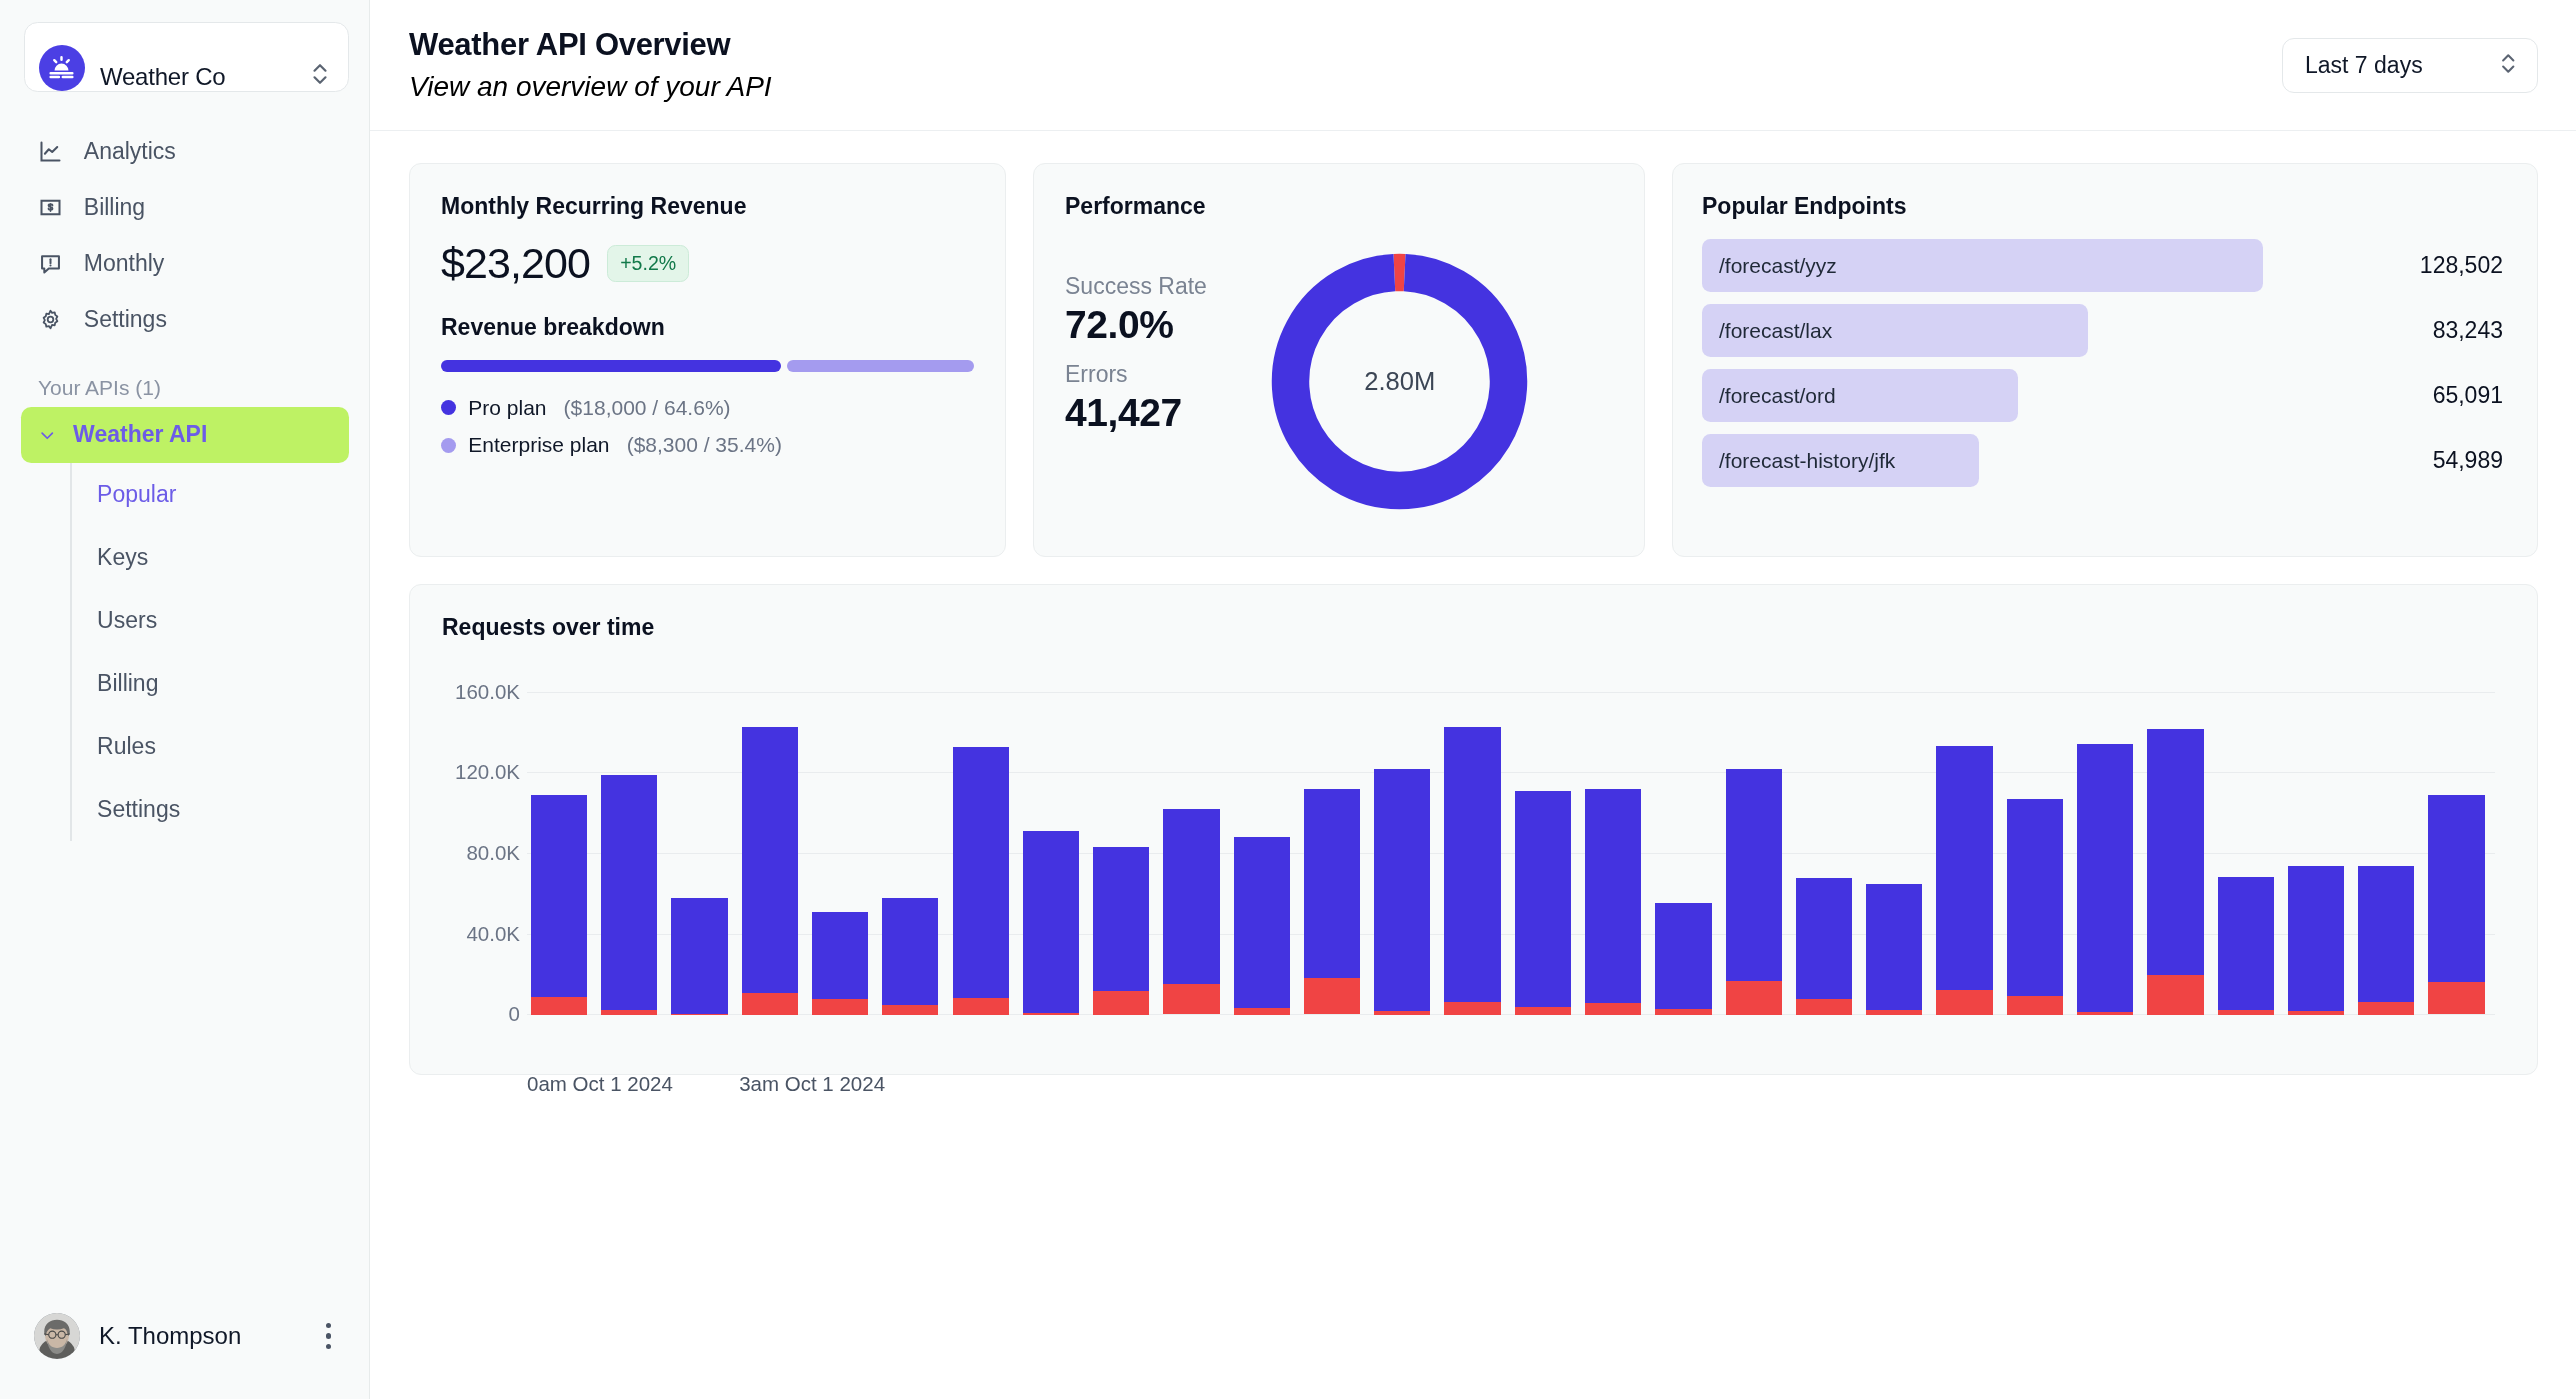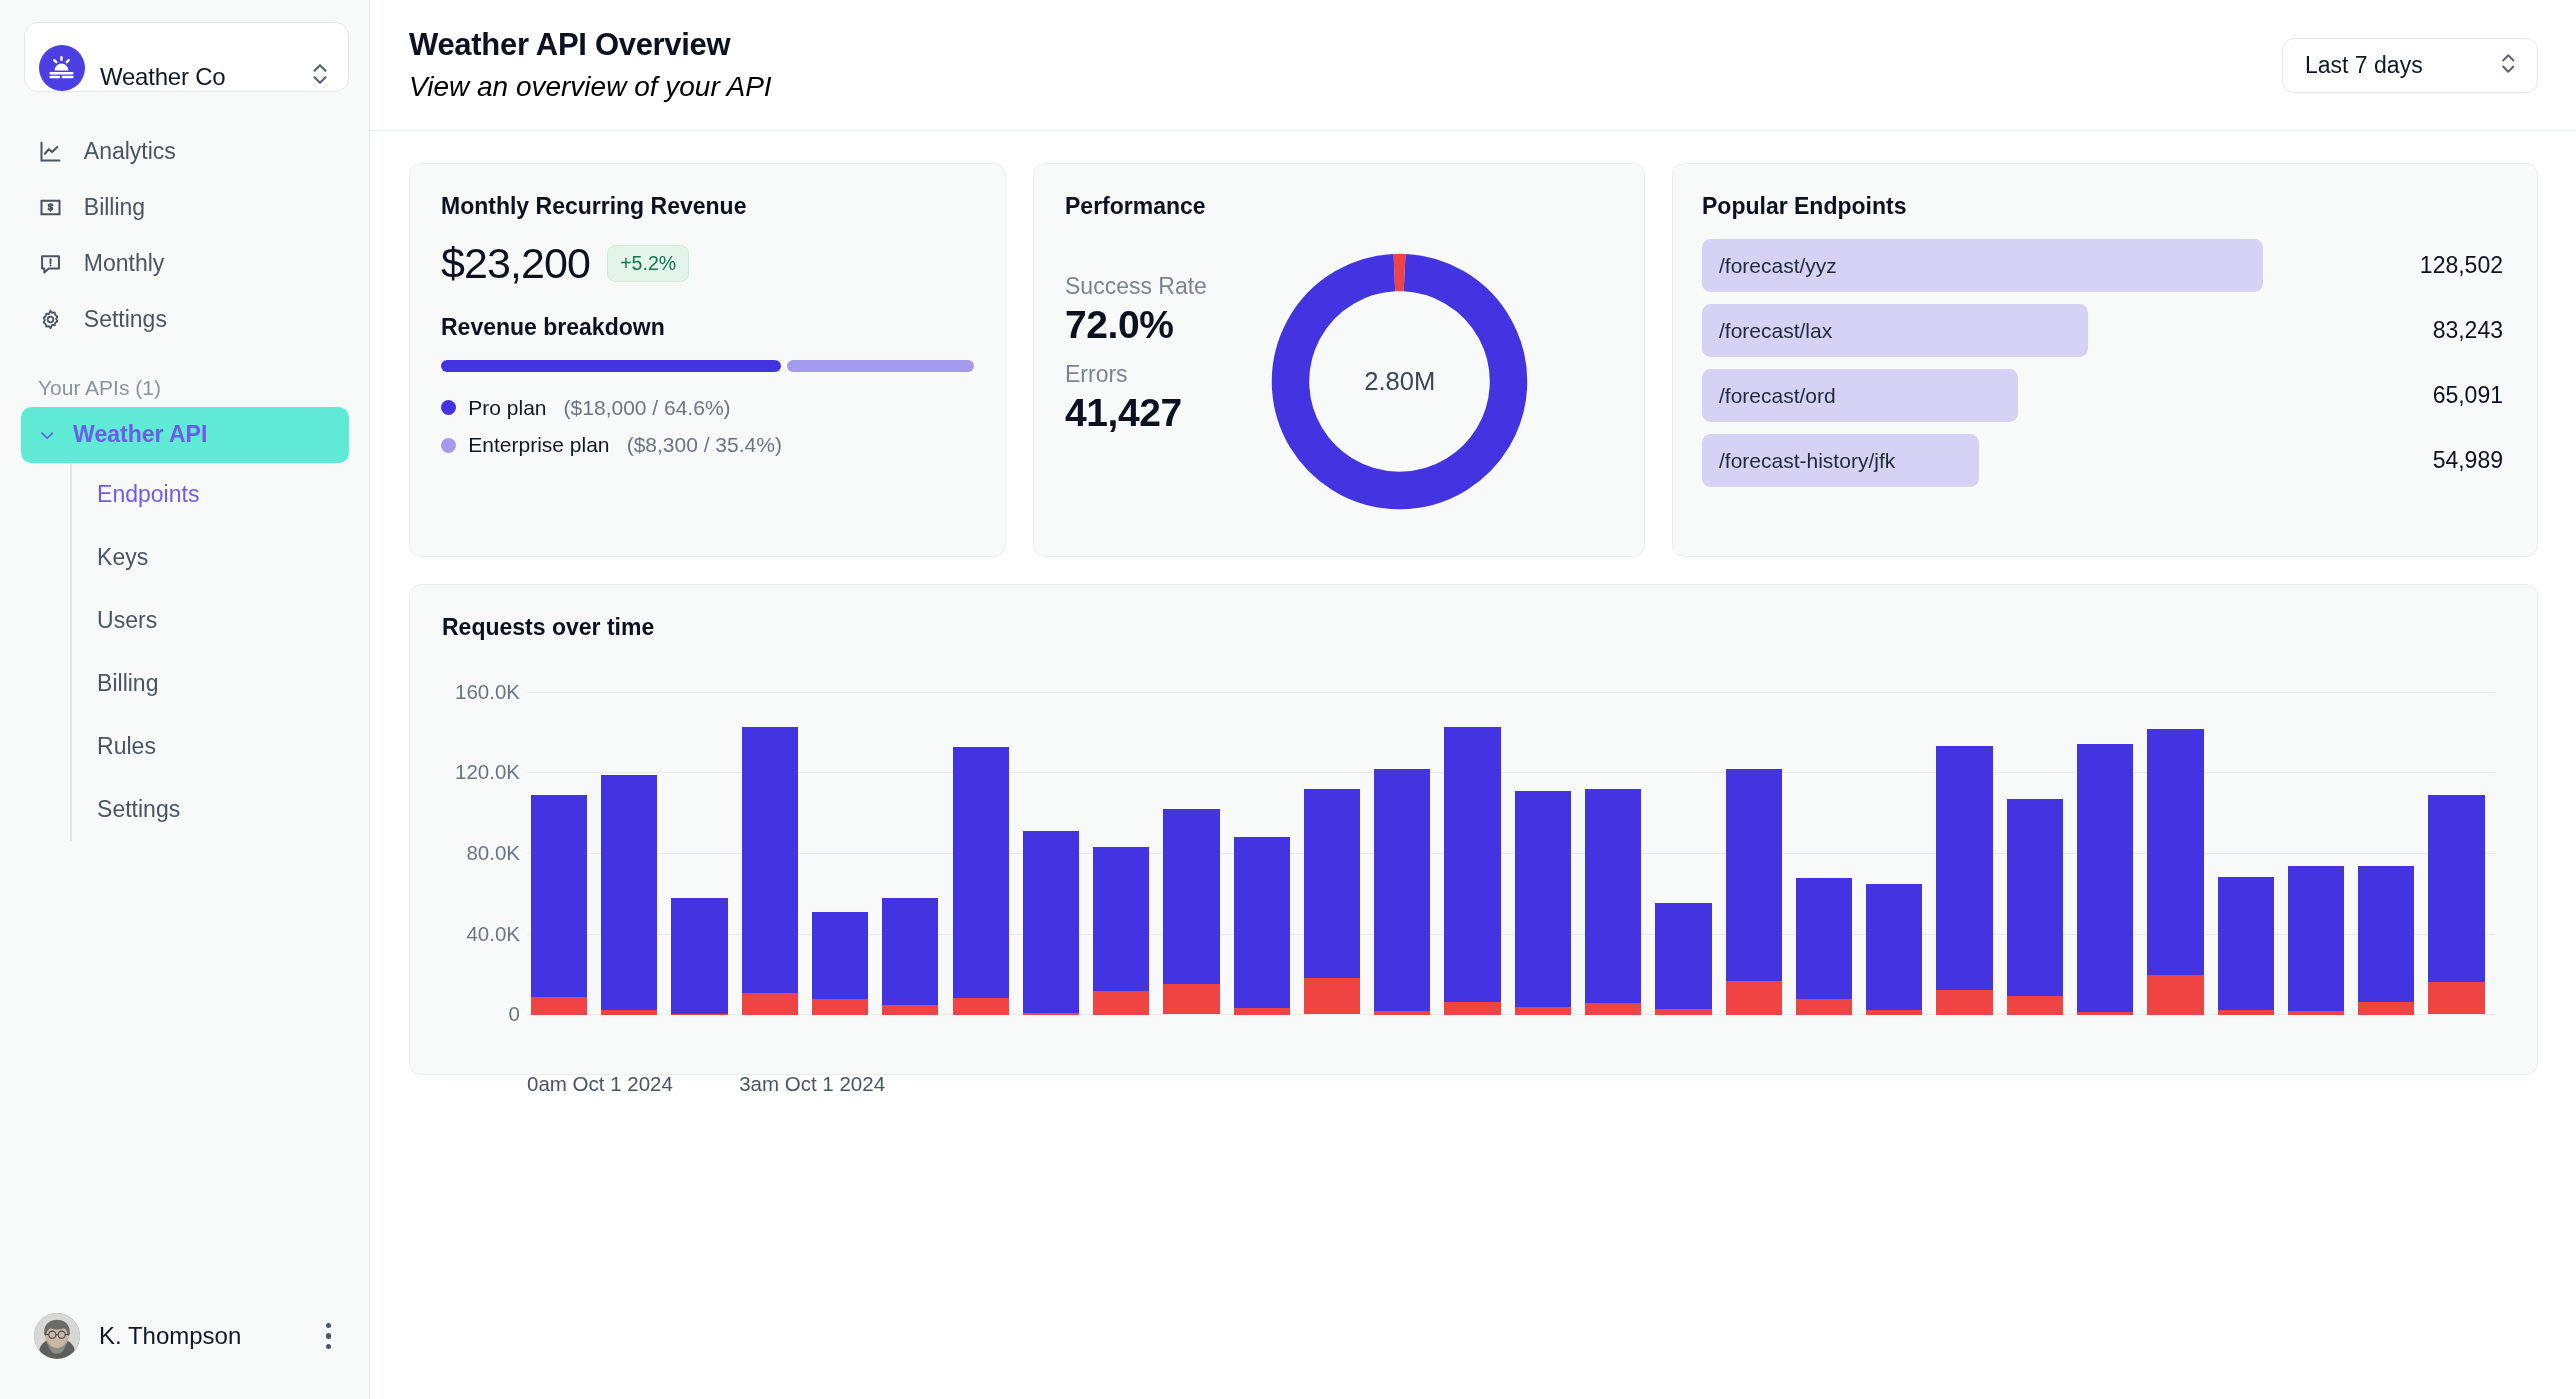--- a/index.html
+++ b/index.html
@@ -50,21 +50,21 @@
 
   .apis-label {
     margin: 29px 0 6.8px 38px;
     font-size: 21px; color: #8A93A3;
   }
   .api-group { padding: 0 20.5px; }
   .api-head {
     display: flex; align-items: center; gap: 15.3px;
     height: 56px; padding: 0 15.3px;
     border-radius: 10.2px;
-    background: #5eead4;
+    background: #bef264;
     color: #6C5CE7; font-size: 23px; font-weight: 600;
   }
   .chev { width: 22px; height: 22px; flex: 0 0 22px; display:flex; align-items:center; justify-content:center;}
   .api-sub { margin-left: 49px; border-left: 2.6px solid #E2E6E8; padding-left: 0; }
   .api-sub-item {
     height: 63px; display: flex; align-items: center;
     padding-left: 25.6px; font-size: 23px; color: #4A5464;
   }
   .api-sub-item.active { color: #6C5CE7; }
 
@@ -236,21 +236,21 @@
       <div class="api-head">
         <span class="chev">
           <svg width="20.5" height="20.5" viewBox="0 0 24 24" fill="none">
               <path d="M6 9.5l6 6 6-6" stroke="#6C5CE7" stroke-width="2" stroke-linecap="round" stroke-linejoin="round"></path>
             </svg>
         </span>
         <span>Weather API</span>
       </div>
       <div class="api-sub">
         <div class="api-sub-item active">
-            <span>Endpoints</span>
+            <span>Popular</span>
           </div>
         <div class="api-sub-item">
             <span>Keys</span>
           </div>
         <div class="api-sub-item">
             <span>Users</span>
           </div>
         <div class="api-sub-item">
             <span>Billing</span>
           </div>

